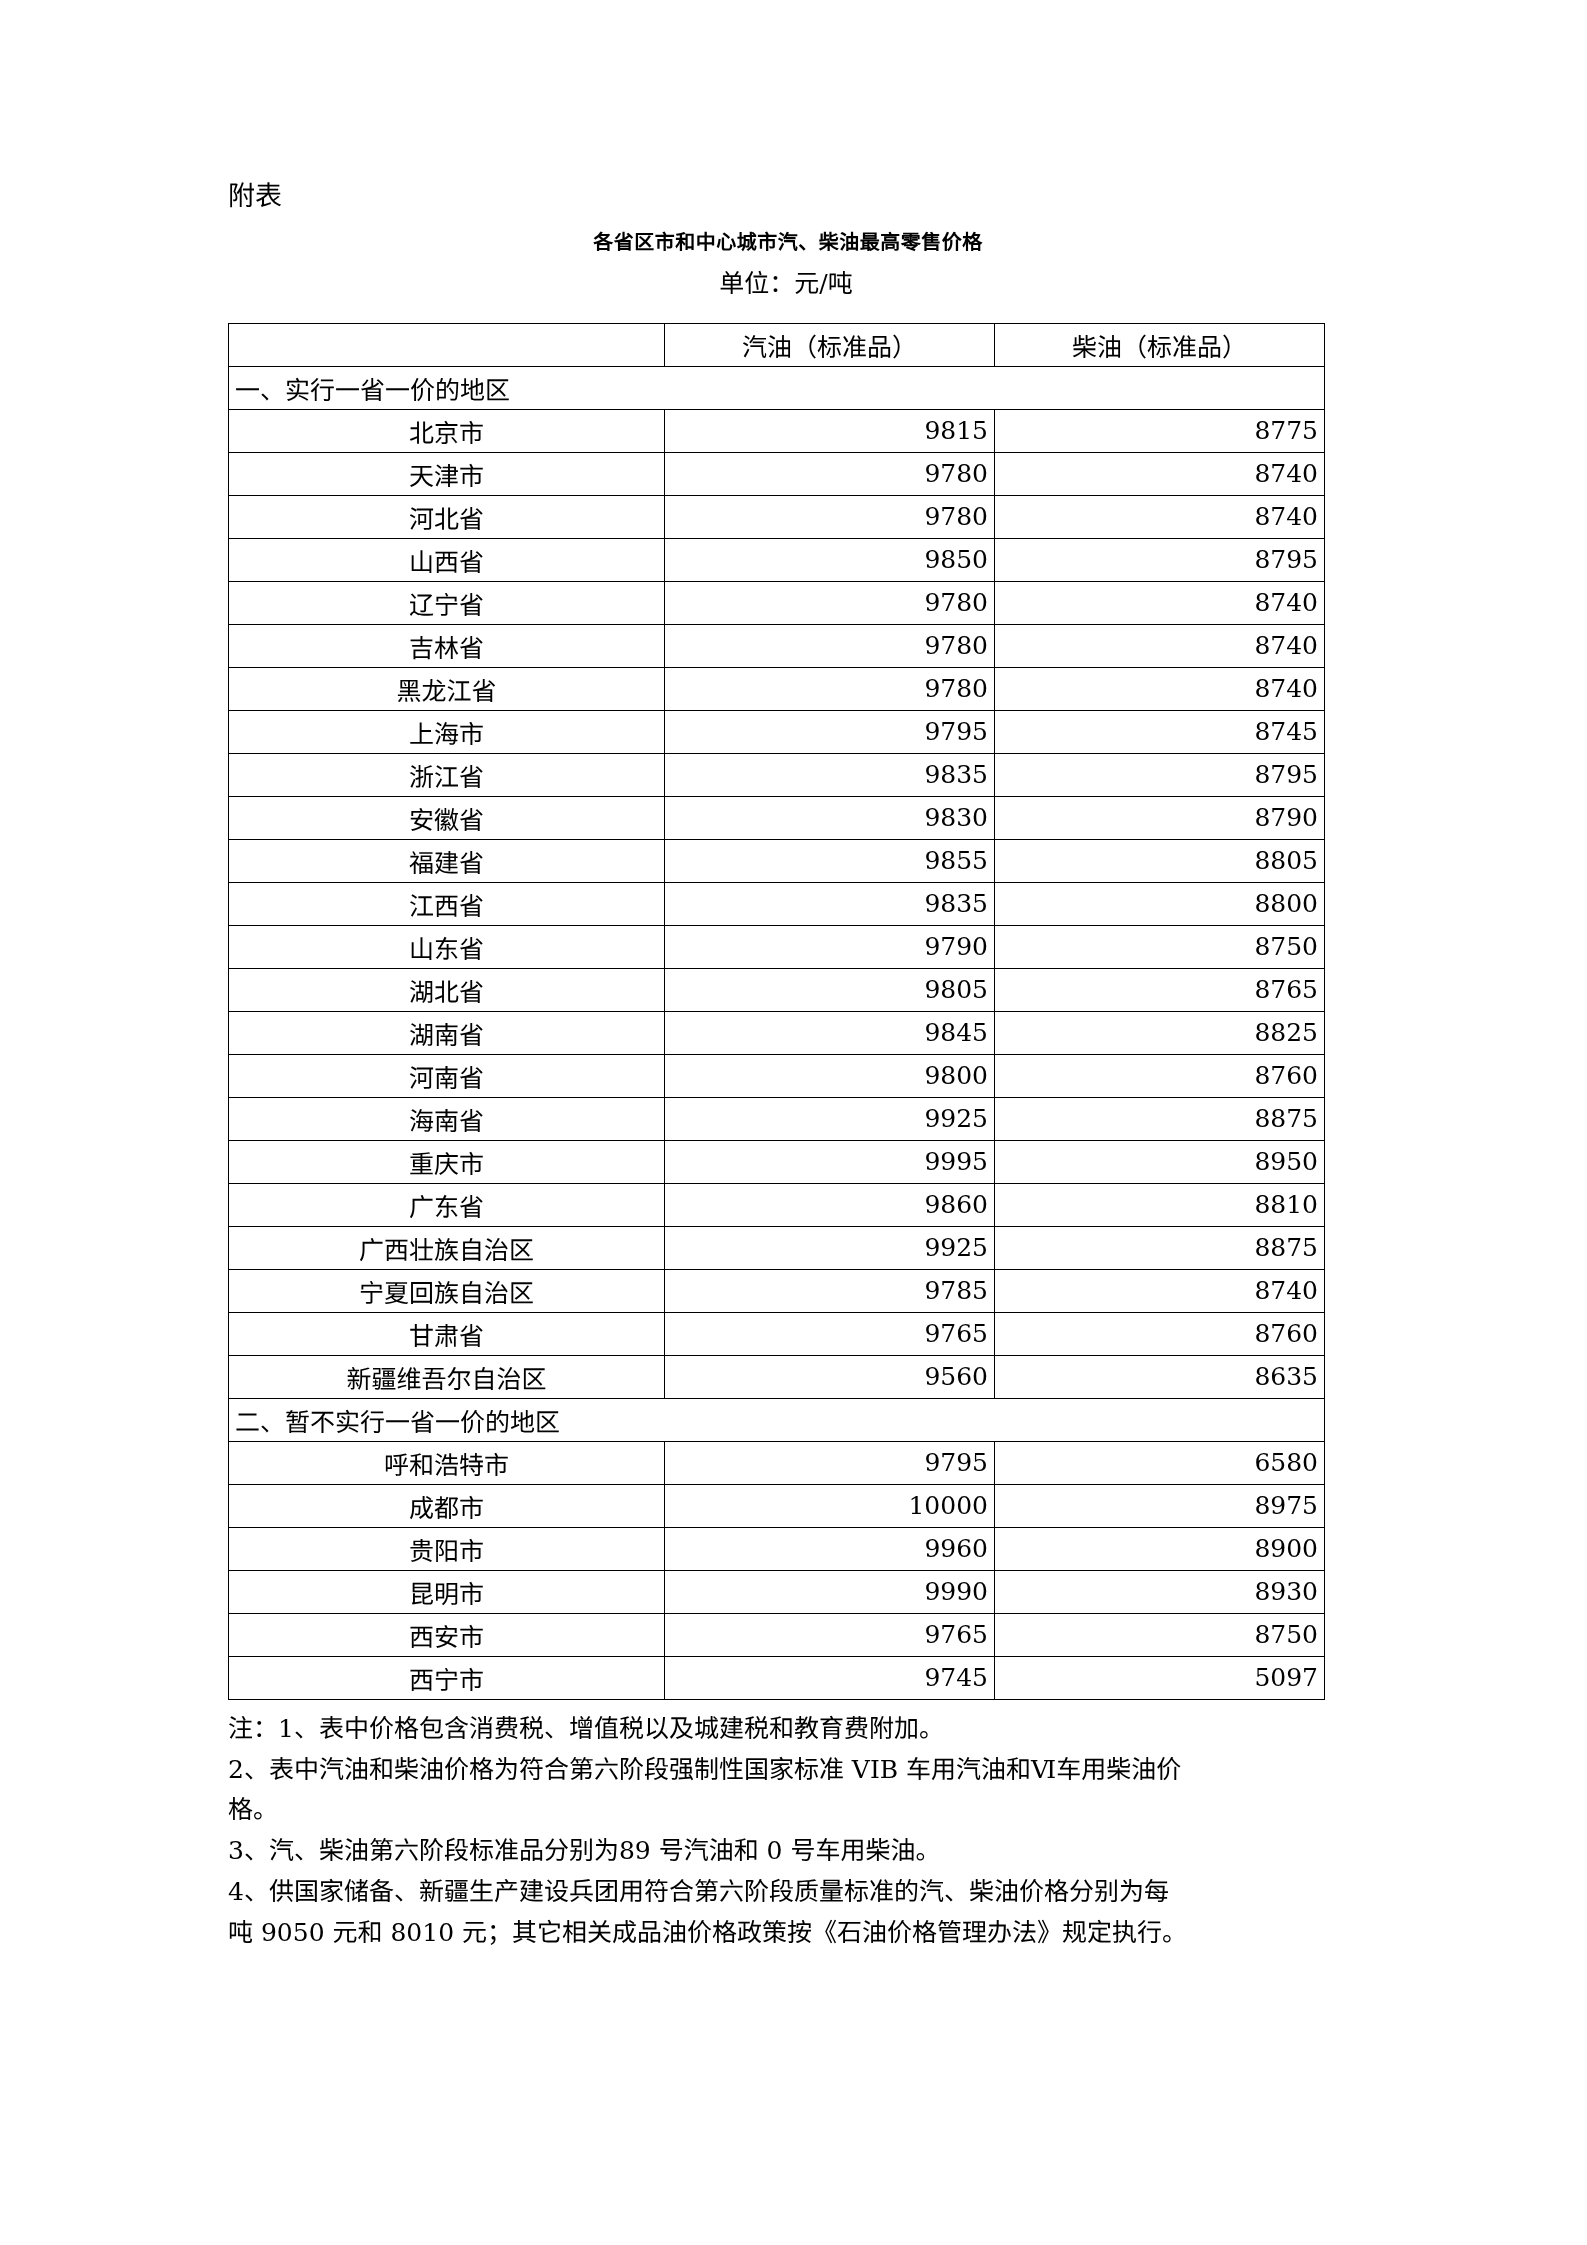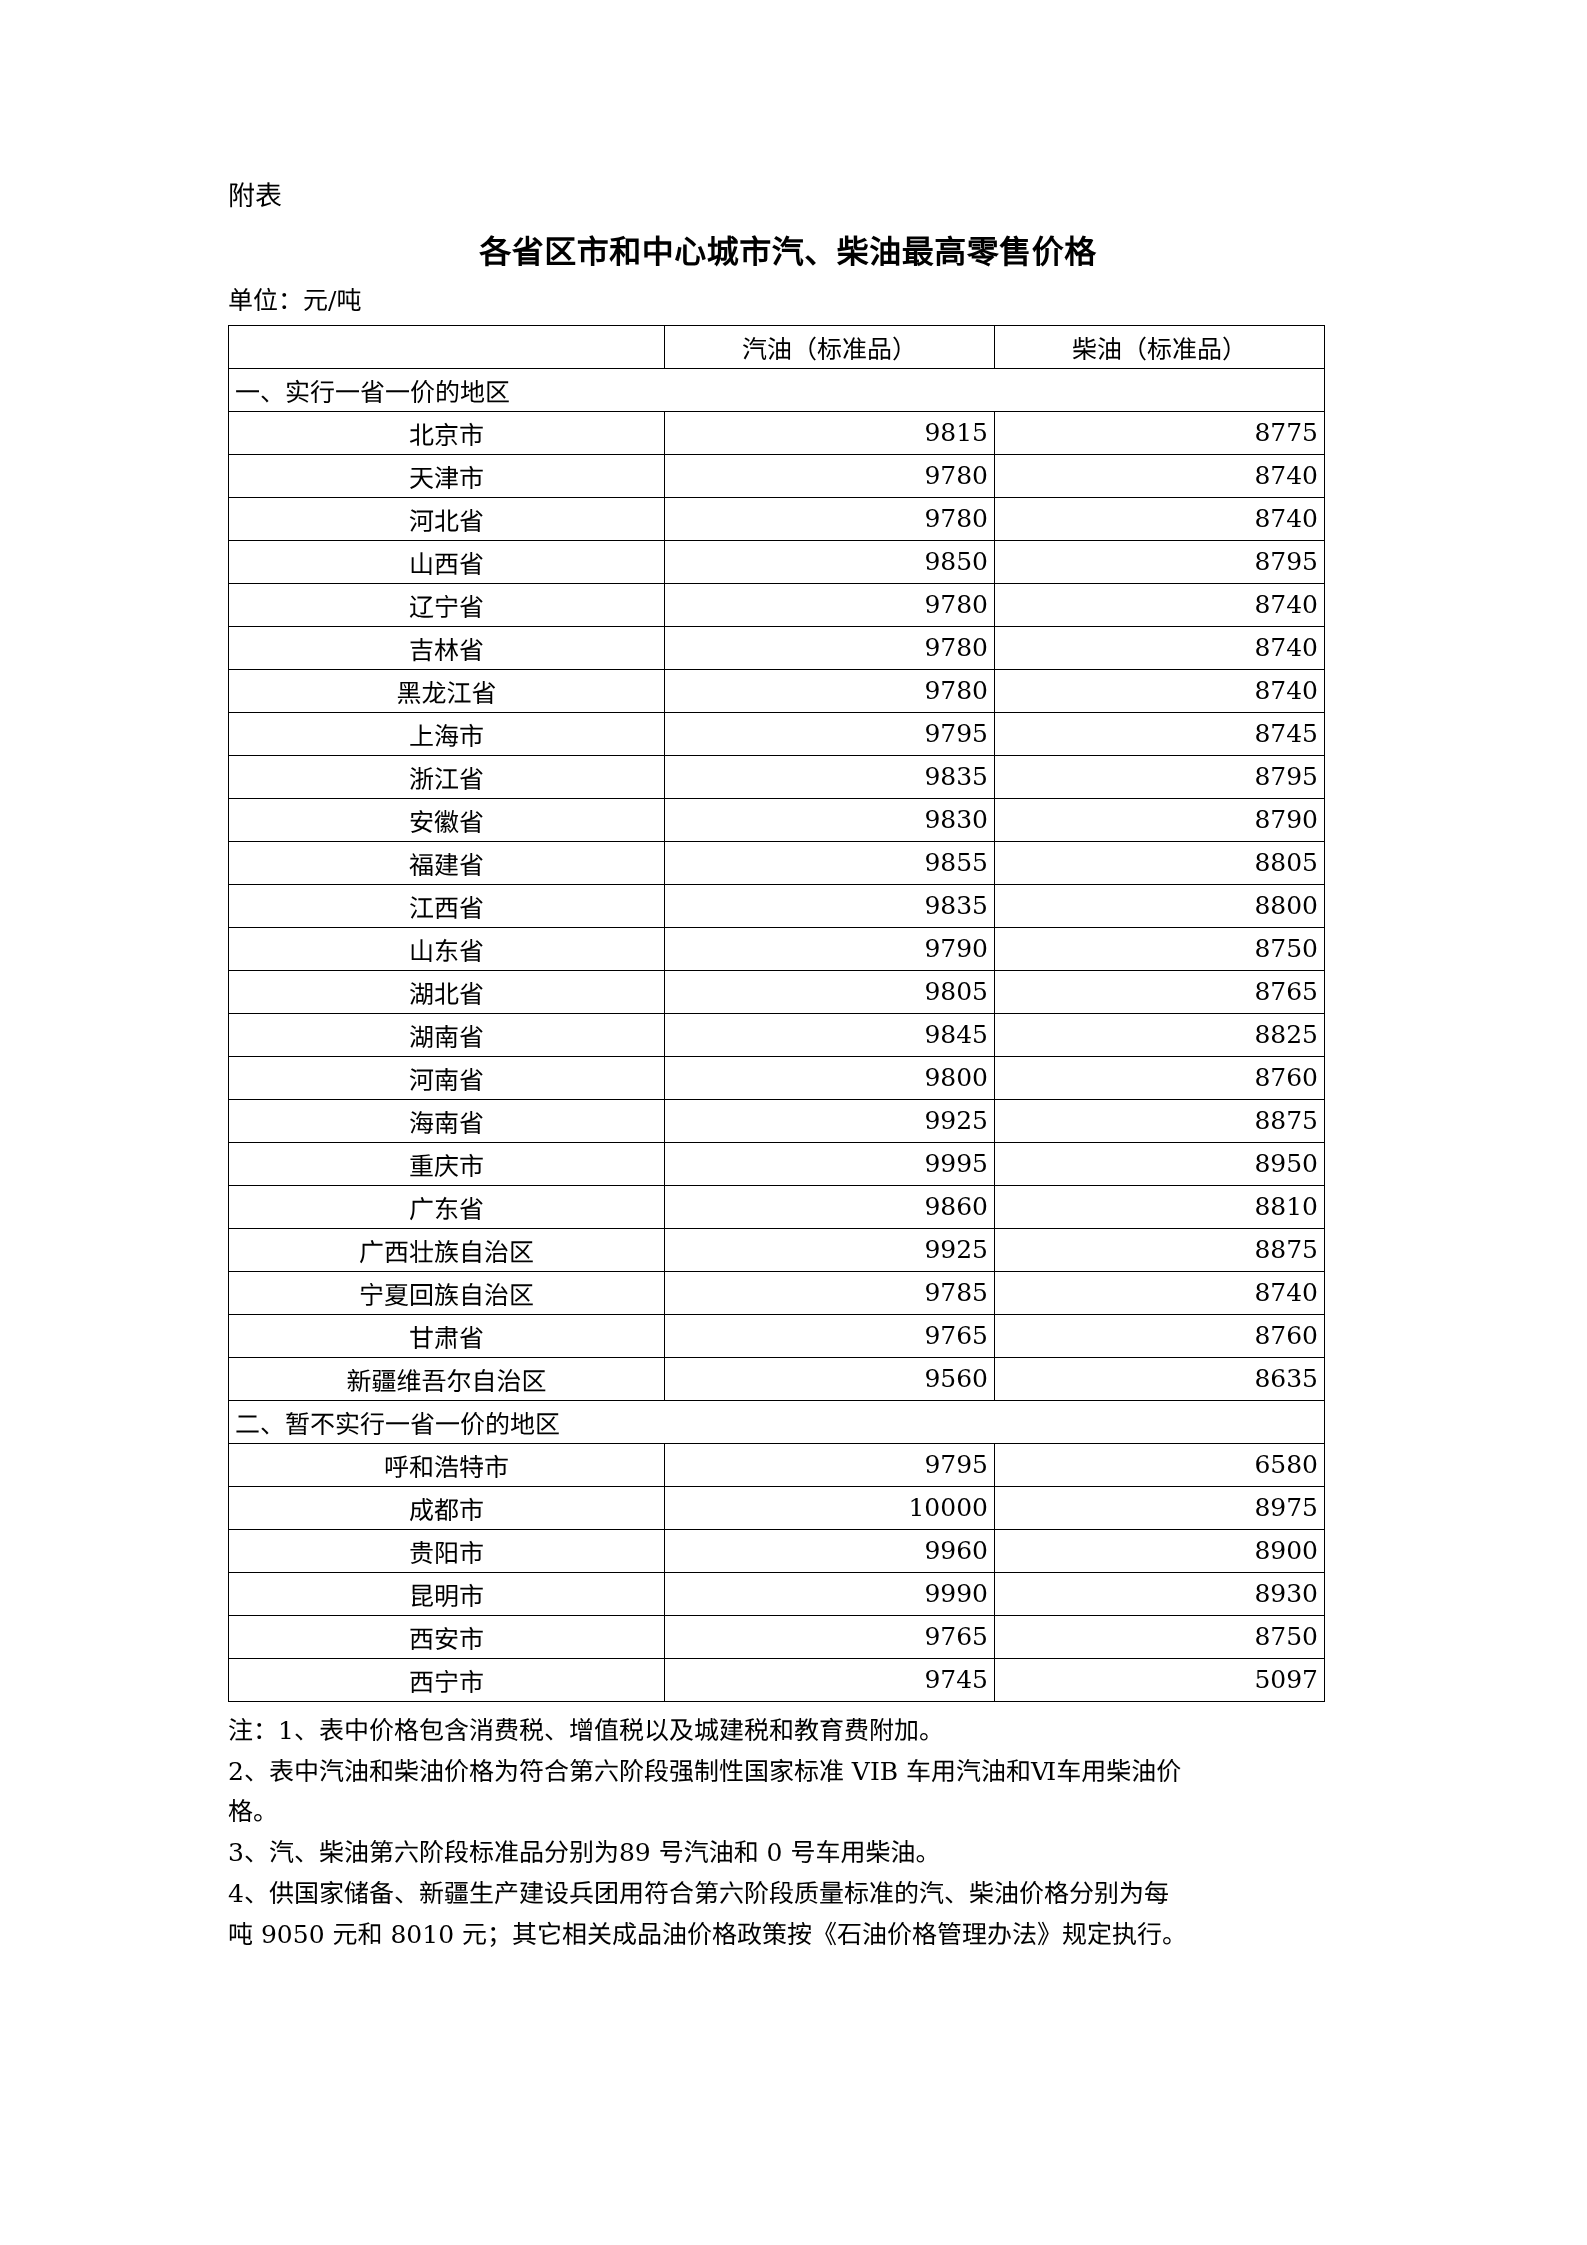--- a/index.html
+++ b/index.html
@@ -28,31 +28,31 @@
     width: 1120px;
   }
   .label-attachment {
     font-size: 27px;
     line-height: 1.4;
     font-family: Liberation Sans, sans-serif;
     margin-bottom: 10px;
   }
   .doc-title {
     text-align: center;
-    font-size: 32px;
+    font-size: 20px;
     font-weight: bold;
     letter-spacing: 0.5px;
     margin-top: 4px;
     margin-bottom: 8px;
     font-family: Liberation Serif, serif;
   }
   .unit-line {
-    text-align: left;
+    text-align: center;
     font-size: 25px;
-    margin-bottom: 9px;
+    margin-bottom: 24px;
     padding-right: 4px;
   }
   table.price-table {
     border-collapse: collapse;
     width: 1096px;
     table-layout: fixed;
   }
   table.price-table td {
     border: 1px solid #000000;
     height: 42px;

